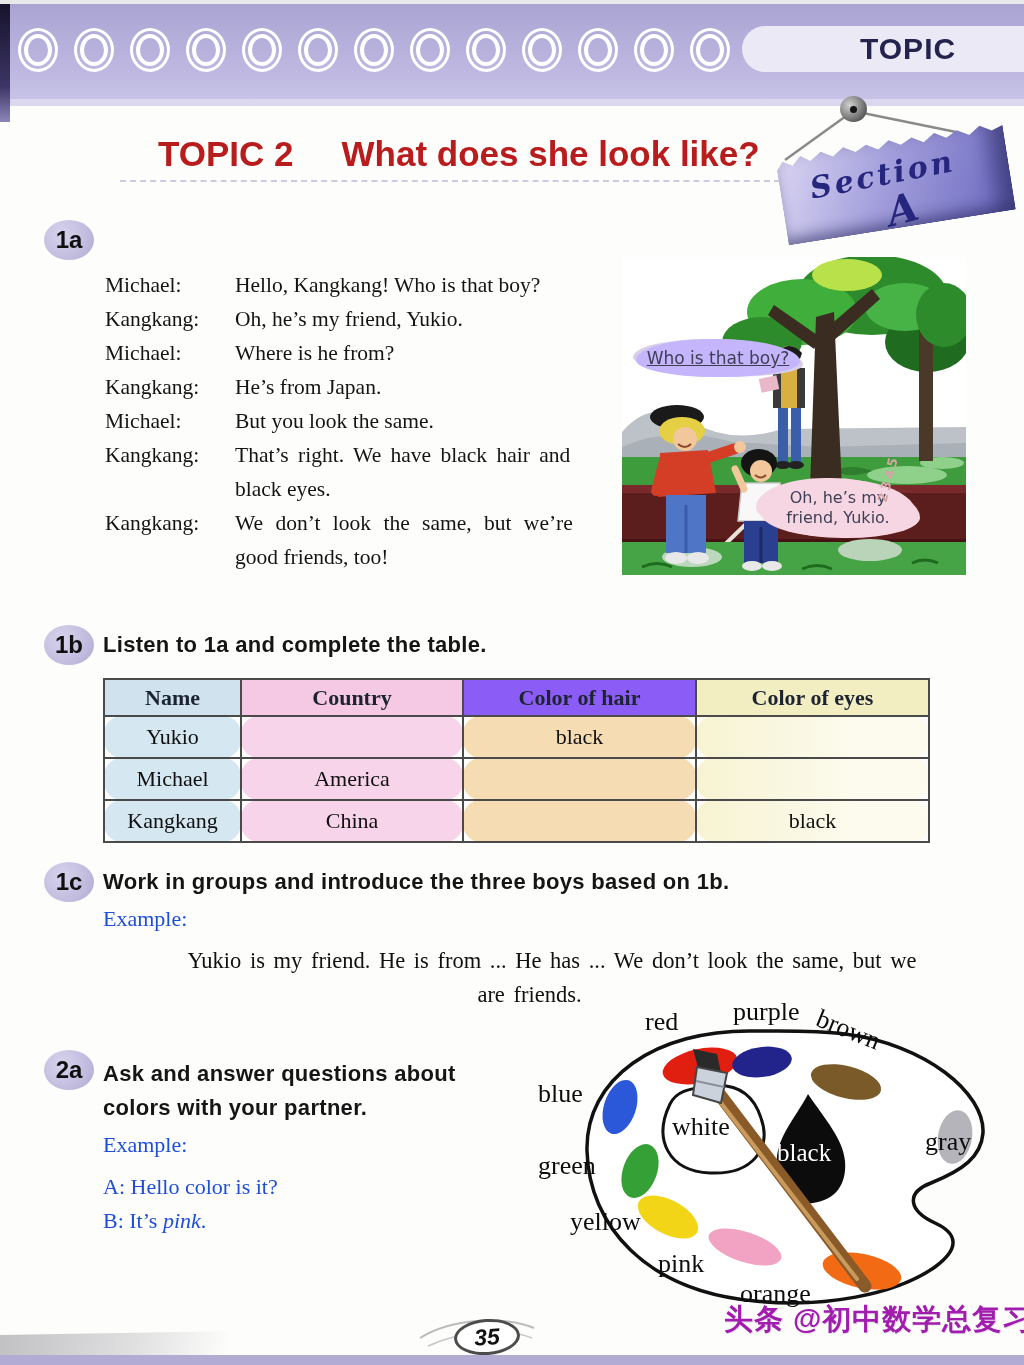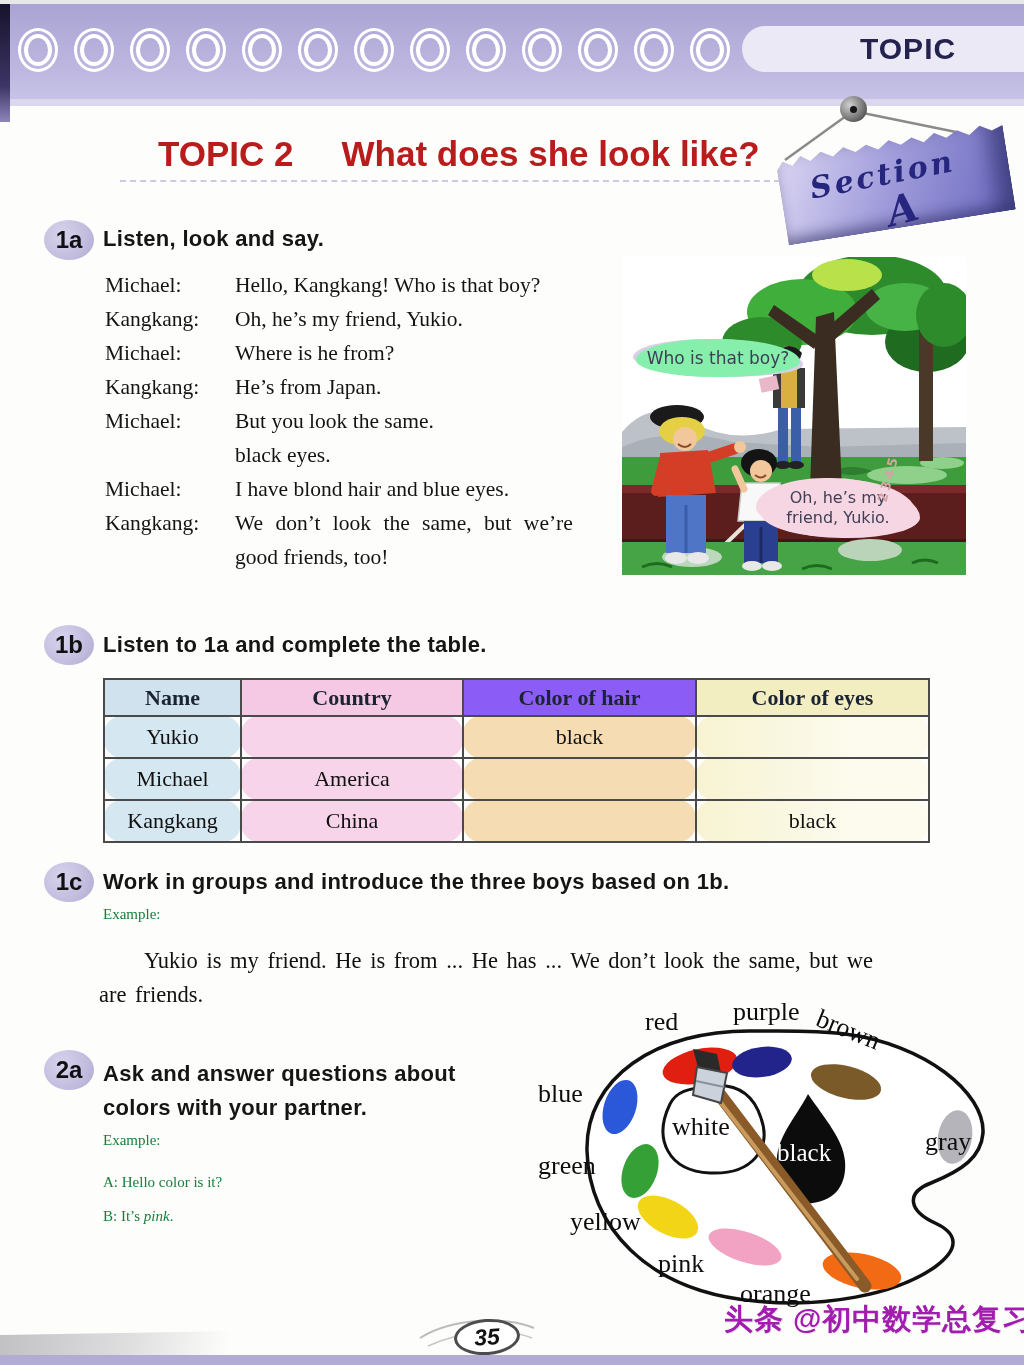--- a/index.html
+++ b/index.html
@@ -86,22 +86,22 @@
   .justify1 { word-spacing:4px; }
   .justify2 { word-spacing:7px; }
   
   .comic { position:absolute; left:622px; top:253px; width:344px; height:318px; }
   .comic svg { position:absolute; left:0; top:0; }
   .bubble {
     position:absolute; display:flex; align-items:center; justify-content:center;
     font-family:"DejaVu Sans", sans-serif; color:#3f3f55; text-align:center;
     border-radius:48% 52% 50% 50% / 58% 62% 42% 46%;
   }
-  .bubble1 { left:14px; top:82px; width:164px; height:38px; background:#86efac; font-size:17px;
-             box-shadow:6px 3px 0 -3px #d8cfe9,-6px -3px 0 -3px #d8cfe9; }
+  .bubble1 { left:14px; top:82px; width:164px; height:38px; background:#c4b5fd; font-size:17px;
+             box-shadow:6px 3px 0 -3px #d8cfe9,-6px -3px 0 -3px #d8cfe9;text-decoration:underline; }
   .bubble2 { left:138px; top:222px; width:156px; height:58px; background:#f6d6e2; font-size:16px;
              line-height:20px; box-shadow:7px 4px 0 -3px #f6d6e2,-7px -4px 0 -3px #f6d6e2;align-items:center; }
   .fence-numbers {
     position:absolute; left:242px; top:214px; transform:rotate(-75deg);
     font-family:"DejaVu Sans", sans-serif; font-size:13px; font-weight:700;
     color:#d4a3a3; letter-spacing:3px;
   }
   
   .tbl { position:absolute; left:103px; top:674px; border-collapse:collapse; }
   .tbl th, .tbl td {
@@ -111,22 +111,22 @@
   .tbl td { height:42px; color:#101010;border-radius:18px; }
   .c-name  { width:137px; background:#cfe2ee; }
   .c-ctry  { width:222px; background:#f5c8e4; }
   .c-hair  { width:233px; background:#8b5cf6; }
   .c-eyes  { width:233px; background:#f2eec2; }
   td.c-name { background:#d5e7f0; }
   td.c-ctry { background:#f7d4ea; }
   td.c-hair { background:#f6dcb2; }
   td.c-eyes { background:linear-gradient(90deg,#f7f3d2 0%,#fcfbee 70%); }
   
-  .serif22 { position:absolute; font-size:15px; color:#15803d; }
-  .para { position:absolute; left:99px; width:845px; font-size:22.5px; line-height:34px; color:#101010; }
+  .serif22 { position:absolute; font-size:22px; color:#1d4ed8; }
+  .para { position:absolute; left:107px; width:845px; font-size:22.5px; line-height:34px; color:#101010;text-align:center; }
   .para .indent { display:inline-block; width:45px; }
   
   .palette { position:absolute; left:505px; top:995px; width:519px; height:325px; }
   .palette svg { position:absolute; left:0; top:0; }
   .plabel {
     position:absolute; font-size:26px; color:#0d0d0d; font-family:"Liberation Serif", serif;
     white-space:nowrap;
   }
   .plabel.black-label { color:#ffffff; font-size:25px; }
   .plabel.brown-label { transform:rotate(22deg); }
@@ -191,30 +191,29 @@
     <line x1="83" y1="9" x2="15" y2="58" stroke="#8a8a8a" stroke-width="2.5"></line>
     <line x1="83" y1="9" x2="186" y2="30" stroke="#8a8a8a" stroke-width="2.5"></line>
   </svg>
   <div class="pin"></div>
   <div class="section-sign">
     <span class="sign-word">Section</span>
     <span class="sign-letter">A</span>
   </div>
 
   <div class="badge" style="left:44px; top:216px;">1a</div>
-  <div class="heading" style="left:103px; top:222px;">Listen, look and say.</div>
 
   <div class="dialogue">
     <div class="dlg-row"><span class="dlg-speaker">Michael:</span><span>Hello, Kangkang! Who is that boy?</span></div>
     <div class="dlg-row"><span class="dlg-speaker">Kangkang:</span><span>Oh, he’s my friend, Yukio.</span></div>
     <div class="dlg-row"><span class="dlg-speaker">Michael:</span><span>Where is he from?</span></div>
     <div class="dlg-row"><span class="dlg-speaker">Kangkang:</span><span>He’s from Japan.</span></div>
     <div class="dlg-row"><span class="dlg-speaker">Michael:</span><span>But you look the same.</span></div>
+    <div class="dlg-row"><span class="dlg-speaker">Kangkang:</span><span class="justify1">That’s right. We have black hair and</span></div>
     <div class="dlg-row"><span class="dlg-speaker"></span><span>black eyes.</span></div>
-    <div class="dlg-row"><span class="dlg-speaker">Michael:</span><span>I have blond hair and blue eyes.</span></div>
     <div class="dlg-row"><span class="dlg-speaker">Kangkang:</span><span class="justify2">We don’t look the same, but we’re</span></div>
     <div class="dlg-row"><span class="dlg-speaker"></span><span>good friends, too!</span></div>
   </div>
 
   <div class="comic">
     <svg width="344" height="318" viewBox="0 0 344 318">
       <rect width="344" height="318" fill="#ffffff"></rect>
 
       <path d="M0 175 Q30 140 70 165 Q110 188 160 172 L344 170 L344 212 L0 215 Z" fill="#bcc2c8"></path>
       <path d="M0 190 Q50 168 110 185 L200 190 L344 186 L344 212 L0 215 Z" fill="#a9b0b7"></path>

